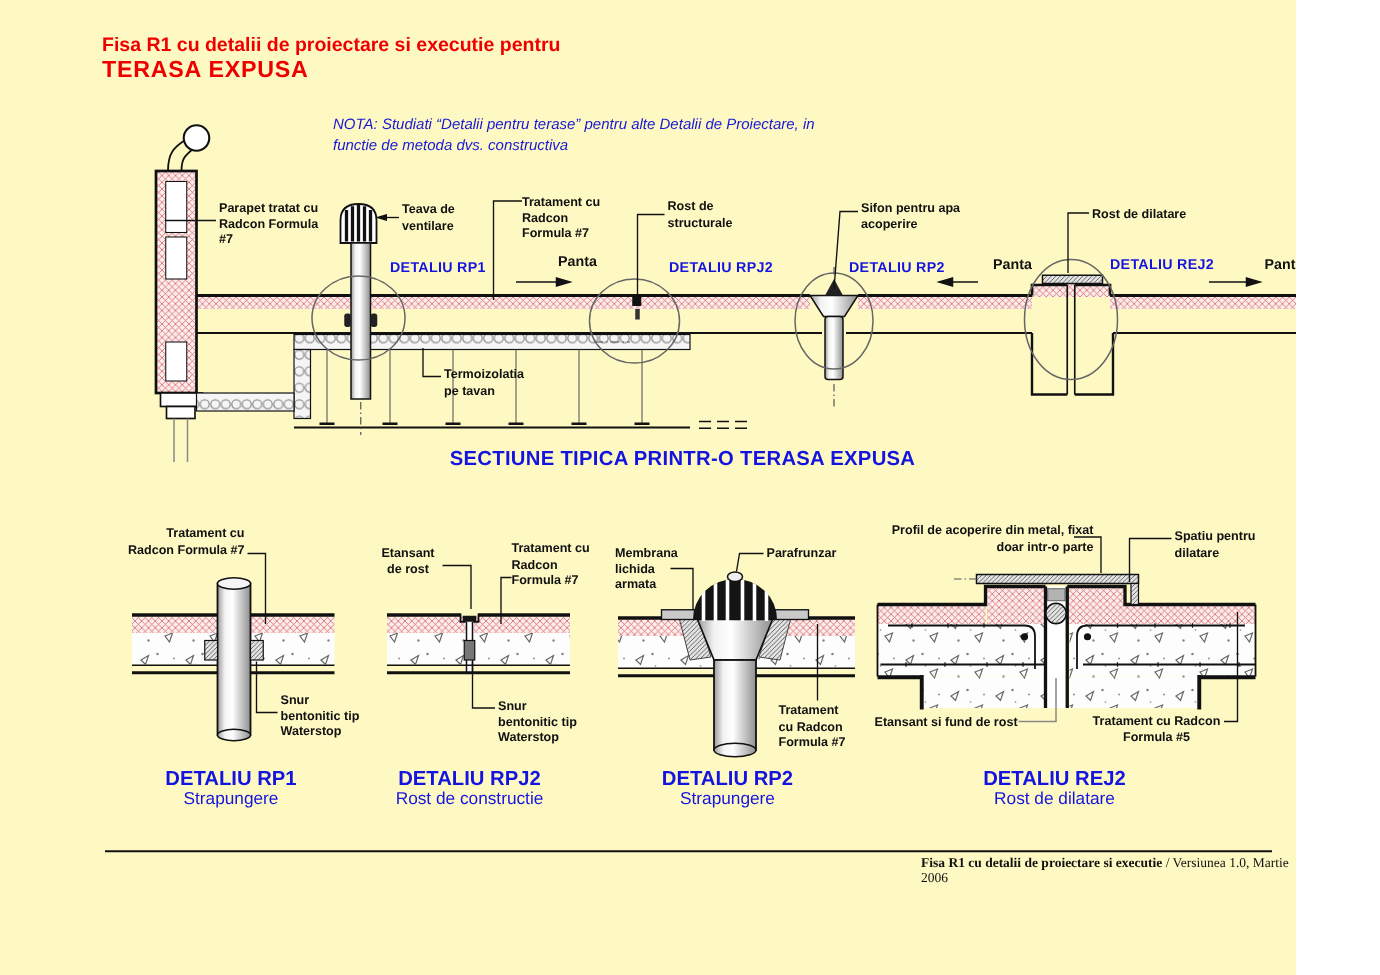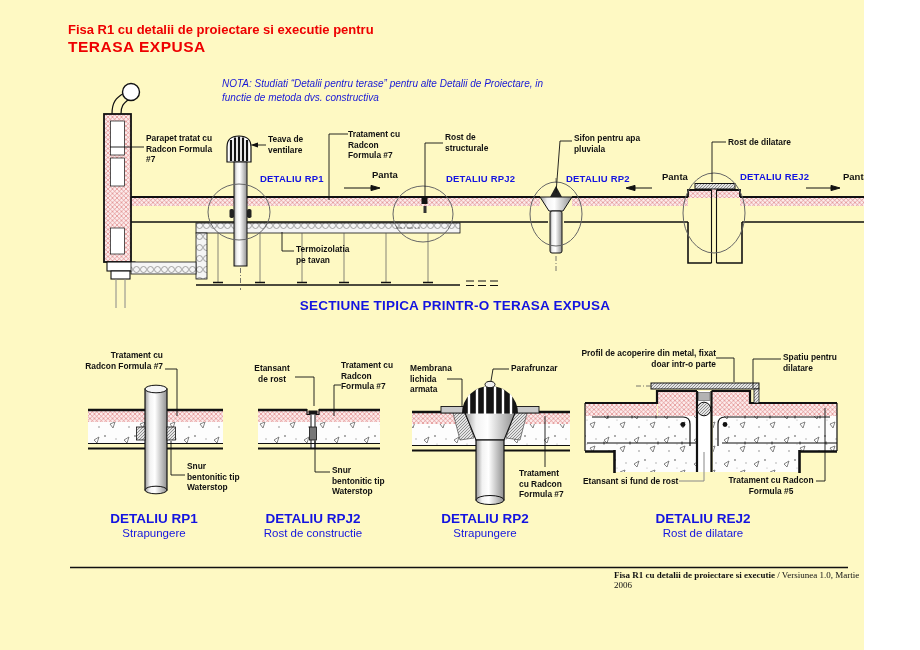--- a/index.html
+++ b/index.html
@@ -248,21 +248,21 @@
 Radcon Formula
 #7</div>
 <div class="lbl" style="left:268px;top:134px">Teava de
 ventilare</div>
 <div class="lbl" style="left:348px;top:129px">Tratament cu
 Radcon
 Formula #7</div>
 <div class="lbl" style="left:445px;top:132px">Rost de
 structurale</div>
 <div class="lbl" style="left:574px;top:133px">Sifon pentru apa
-pluviala</div>
+acoperire</div>
 <div class="lbl" style="left:728px;top:137px">Rost de dilatare</div>
 <div class="lbl" style="left:296px;top:244px">Termoizolatia
 pe tavan</div>
 
 <div class="marker" style="left:260px;top:173px">DETALIU RP1</div>
 <div class="marker" style="left:446px;top:173px">DETALIU RPJ2</div>
 <div class="marker" style="left:566px;top:173px">DETALIU RP2</div>
 <div class="marker" style="left:740px;top:171px">DETALIU REJ2</div>
 
 <div class="panta" style="left:340px;top:169px">Panta</div>
@@ -293,21 +293,21 @@
 <div class="lbl" style="left:410px;top:363px">Membrana
 lichida
 armata</div>
 <div class="lbl" style="left:511px;top:363px">Parafrunzar</div>
 <div class="lbl" style="left:519px;top:468px">Tratament
 cu Radcon
 Formula #7</div>
 <div class="det-title" style="left:410px;top:511px">DETALIU RP2</div>
 <div class="det-sub" style="left:410px;top:527px">Strapungere</div>
 
-<div class="lbl right" style="left:569px;top:348px;width:147px">Profil de acoperire din metal, fixat
+<div class="lbl right" style="left:582px;top:348px;width:147px">Profil de acoperire din metal, fixat
 doar intr-o parte</div>
 <div class="lbl" style="left:783px;top:352px">Spatiu pentru
 dilatare</div>
 <div class="lbl" style="left:583px;top:476px">Etansant si fund de rost</div>
 <div class="lbl center" style="left:726px;top:475px;width:90px">Tratament cu Radcon
 Formula #5</div>
 <div class="det-title" style="left:628px;top:511px">DETALIU REJ2</div>
 <div class="det-sub" style="left:628px;top:527px">Rost de dilatare</div>
 
 <div class="foot-right"><b>Fisa R1 cu detalii de proiectare si executie</b><span> / Versiunea 1.0,   Martie 2006</span></div>

